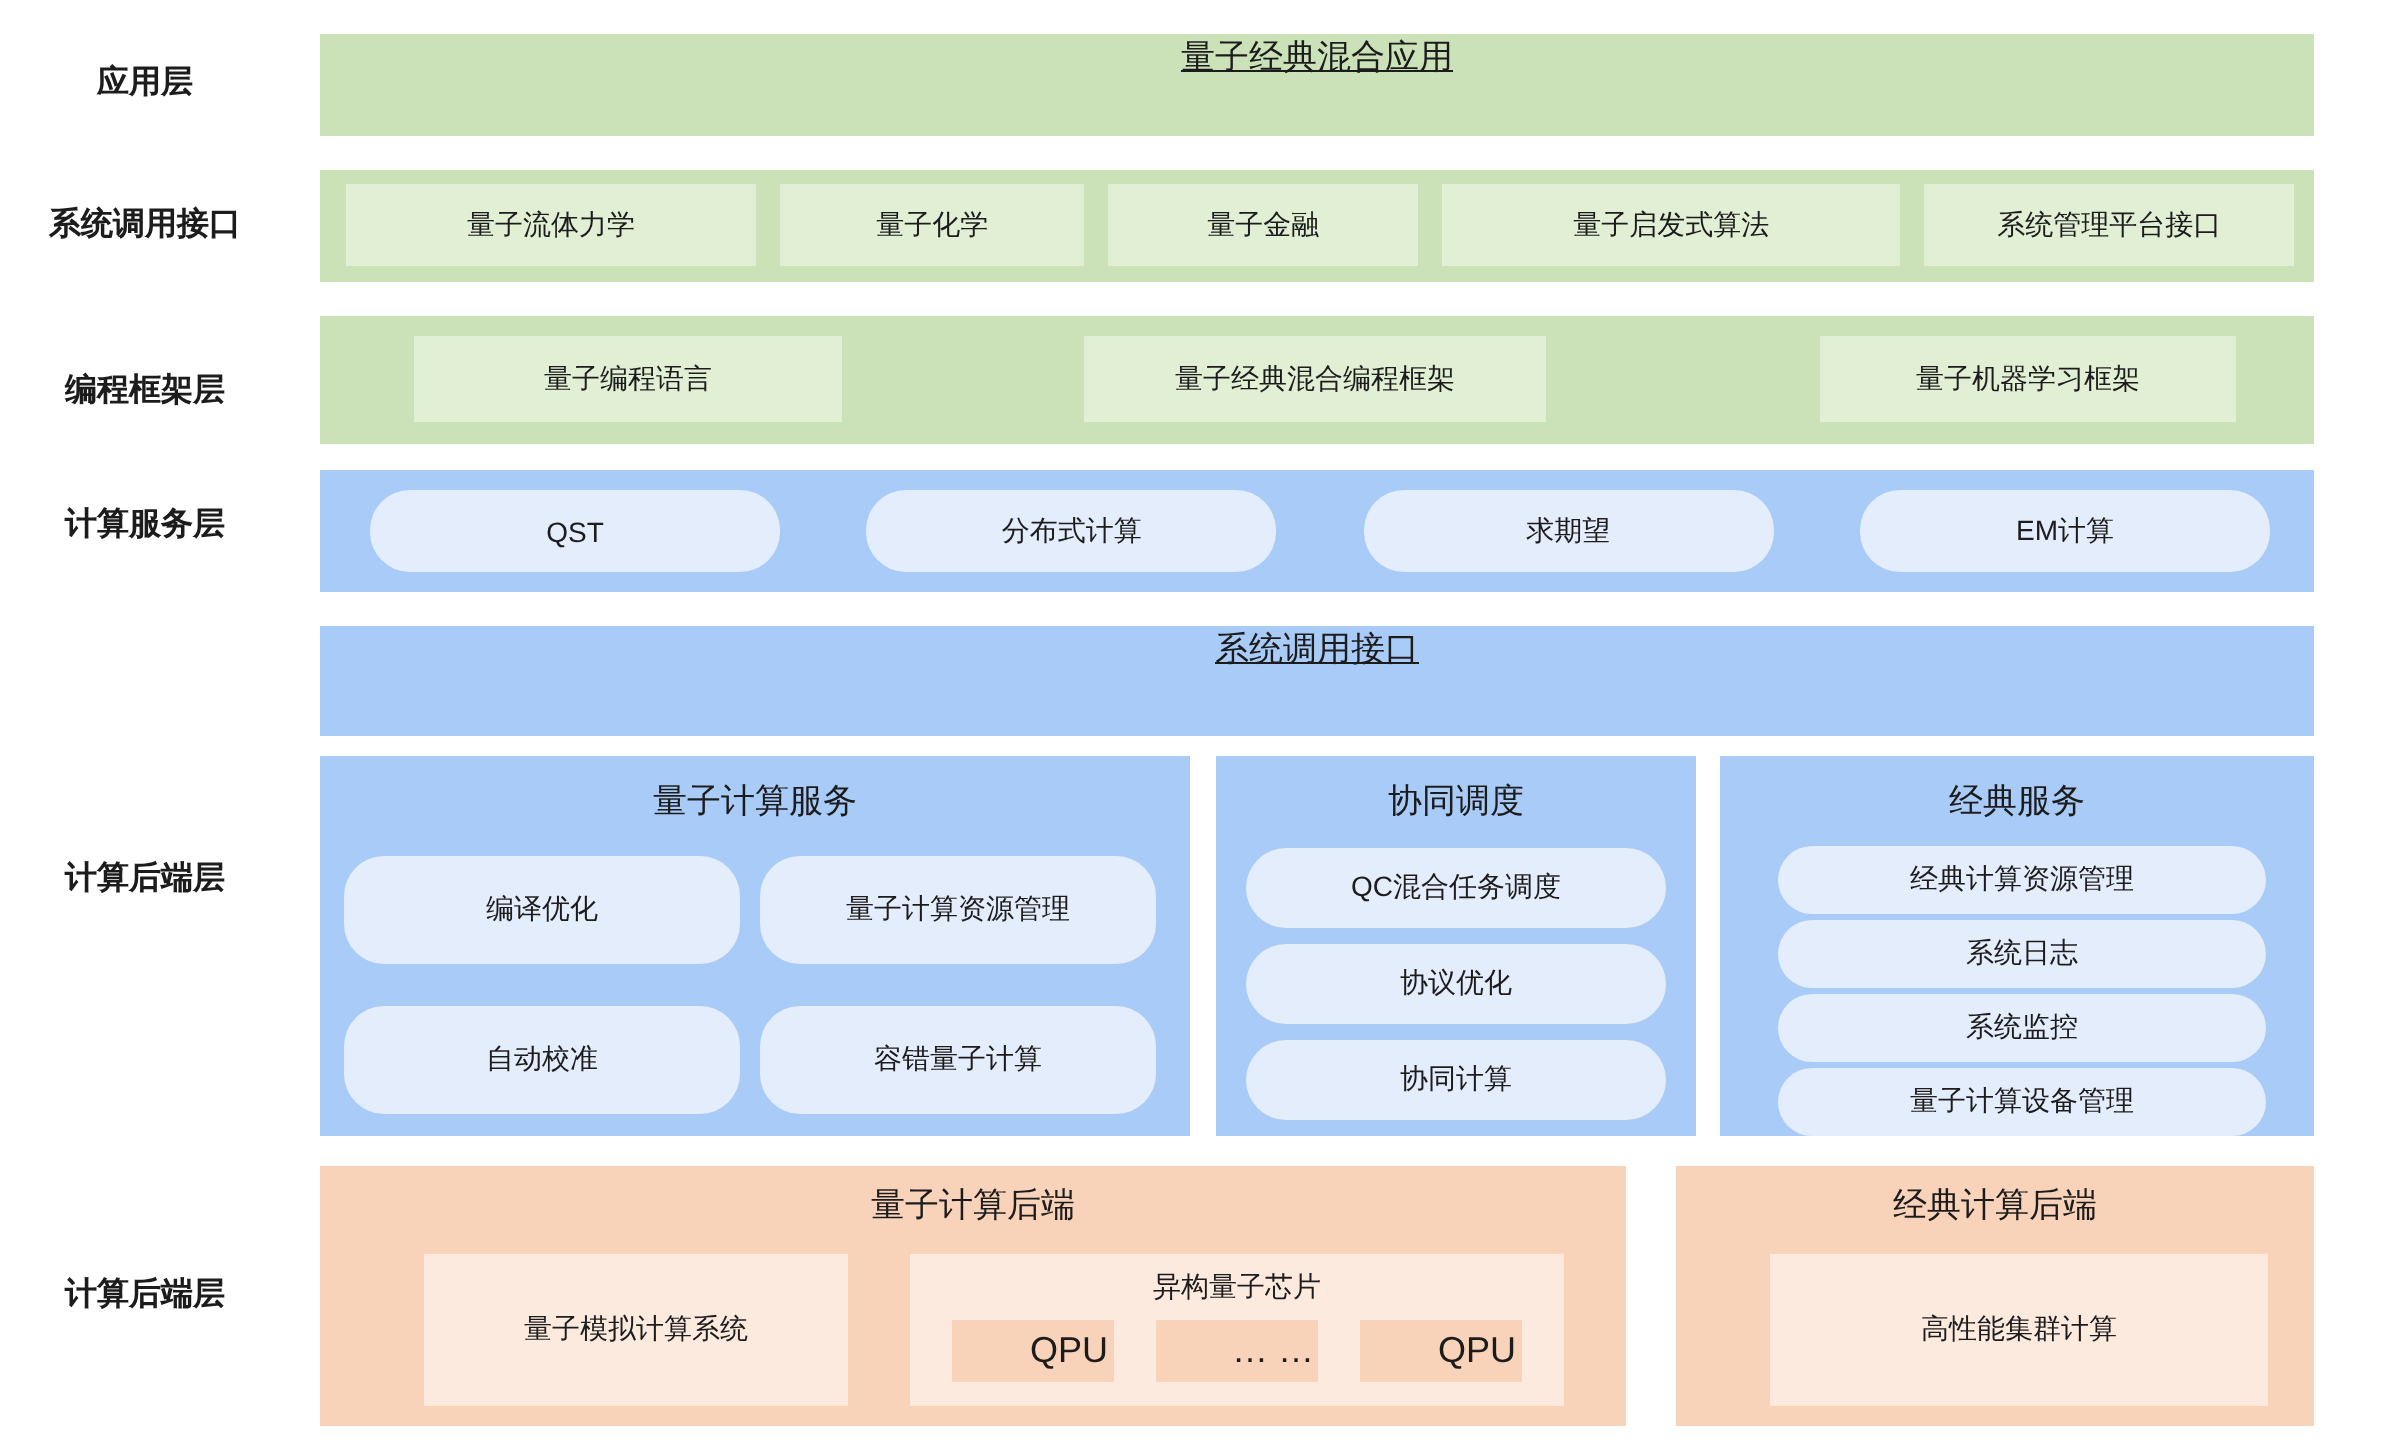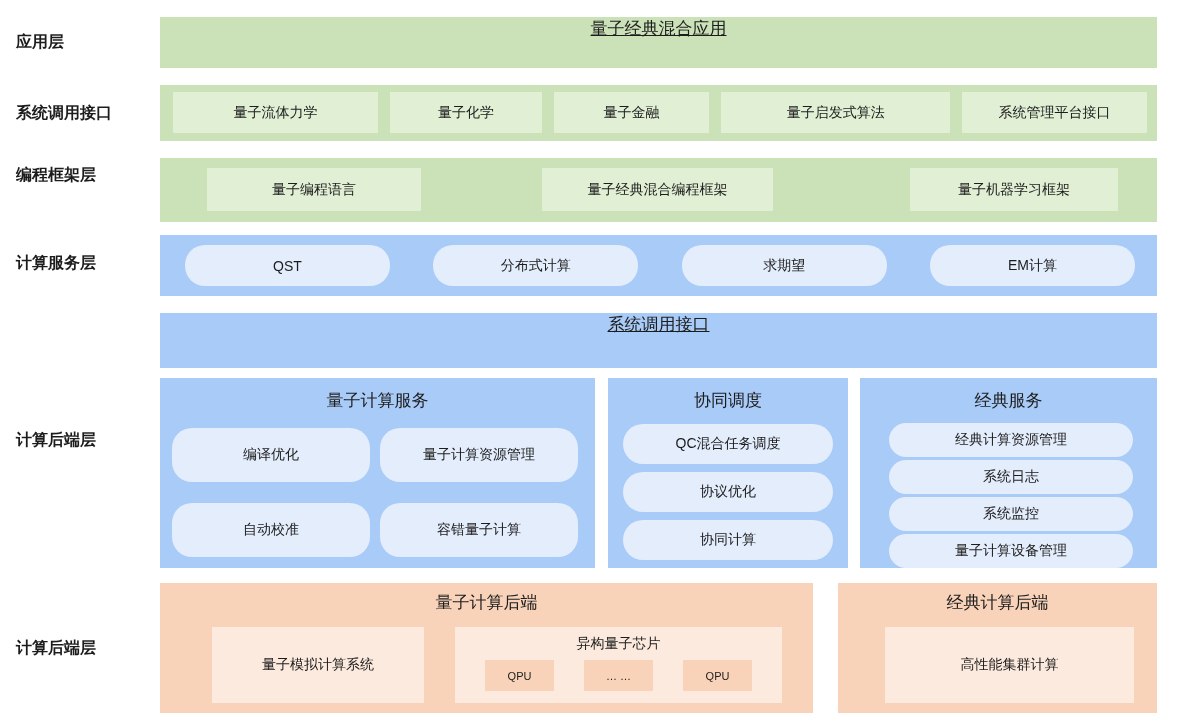--- a/index.html
+++ b/index.html
@@ -4,21 +4,21 @@
 <style>
   html,body{margin:0;padding:0;background:#ffffff;}
   #canvas{
     position:relative;width:1197px;height:726px;background:#ffffff;overflow:hidden;
     font-family:"Liberation Sans","DejaVu Sans",sans-serif;color:#1c1c1c;
     --green-band:#cbe2b8;--green-box:#e1efd5;--blue-band:#a9cbf8;--blue-box:#e3edfc;
     --orange-band:#f8d3ba;--orange-box:#fceade;--text:#1c1c1c;
   }
   .layer-label{
     position:absolute;left:0;width:145px;height:22px;line-height:22px;
-    text-align:left;font-weight:bold;font-size:16px;color:var(--text);padding-left:16px;
+    text-align:center;font-weight:bold;font-size:16px;color:var(--text);
   }
   .band{position:absolute;left:160px;width:997px;box-sizing:border-box;}
   .band.green{background:var(--green-band);}
   .band.blue{background:var(--blue-band);}
   .band-title{
     width:100%;text-align:center;font-size:17px;color:var(--text);
   }
   .flex-center{display:flex;align-items:flex-start;justify-content:center;text-decoration:underline;}
   .inner-box{
     box-sizing:border-box;display:flex;align-items:center;justify-content:center;
@@ -47,31 +47,31 @@
   .p3-col{position:absolute;left:29px;right:24px;top:45px;display:flex;flex-direction:column;gap:3px;}
   .p3-col .inner-box{height:34px;}
 
   
   .bpanel{position:absolute;top:583px;height:130px;background:var(--orange-band);box-sizing:border-box;}
   .bpanel .panel-title{margin-top:8px;}
   .chip-group{position:absolute;left:295px;top:44px;width:327px;height:76px;
               background:var(--orange-box);box-sizing:border-box;}
   .chip-title{padding-top:8px;text-align:center;font-size:14px;color:var(--text);}
   .chip-row{display:flex;justify-content:space-evenly;margin-top:7px;}
-  .chip{width:69px;height:31px;background:var(--orange-band);
-        display:flex;align-items:center;justify-content:center;font-size:11px;color:var(--text);}
+  .chip{width:45px;height:31px;background:var(--orange-band);
+        display:flex;align-items:center;justify-content:center;font-size:18px;color:var(--text);padding-left:36px;}
 </style>
 </head>
 <body>
 
 <div id="canvas" style="--green-band: #cbe2b8; --green-box: #e1efd5; --blue-band: #a9cbf8; --blue-box: #e3edfc; --orange-band: #f8d3ba; --orange-box: #fceade; --text: #1c1c1c;">
 
   <div class="layer-label" style="top:31px">应用层</div>
   <div class="layer-label" style="top:102px">系统调用接口</div>
-  <div class="layer-label" style="top:164px">编程框架层</div>
+  <div class="layer-label" style="top:185px">编程框架层</div>
   <div class="layer-label" style="top:252px">计算服务层</div>
   <div class="layer-label" style="top:429px">计算后端层</div>
   <div class="layer-label" style="top:637px">计算后端层</div>
 
   <div class="band green flex-center" style="top:17px;height:51px">
     <div class="band-title">量子经典混合应用</div>
   </div>
 
   <div class="band green" style="top:85px;height:56px">
     <div class="r2-row">

